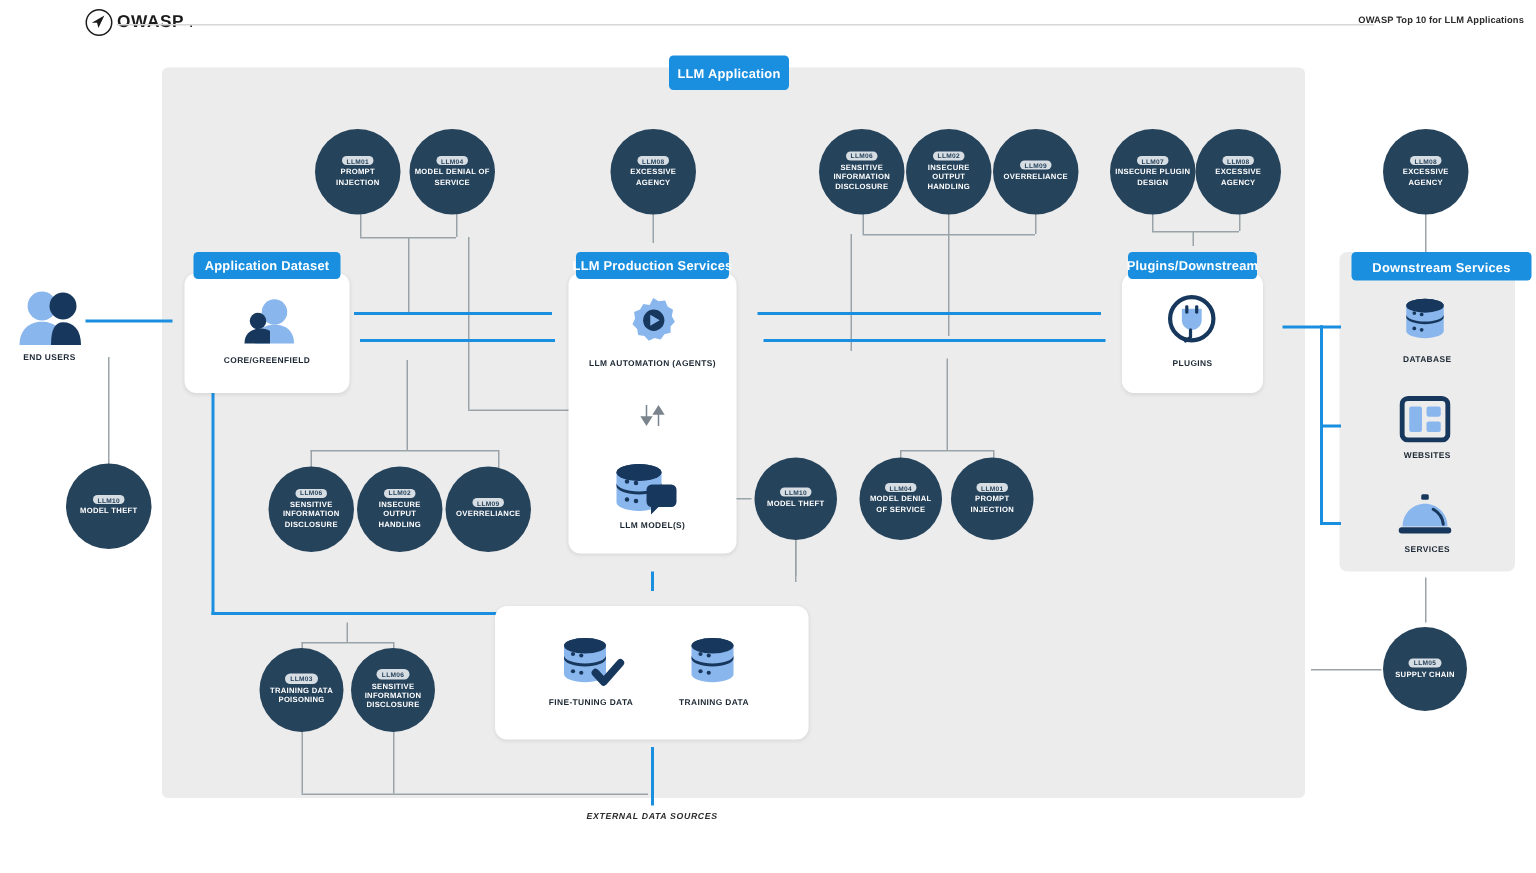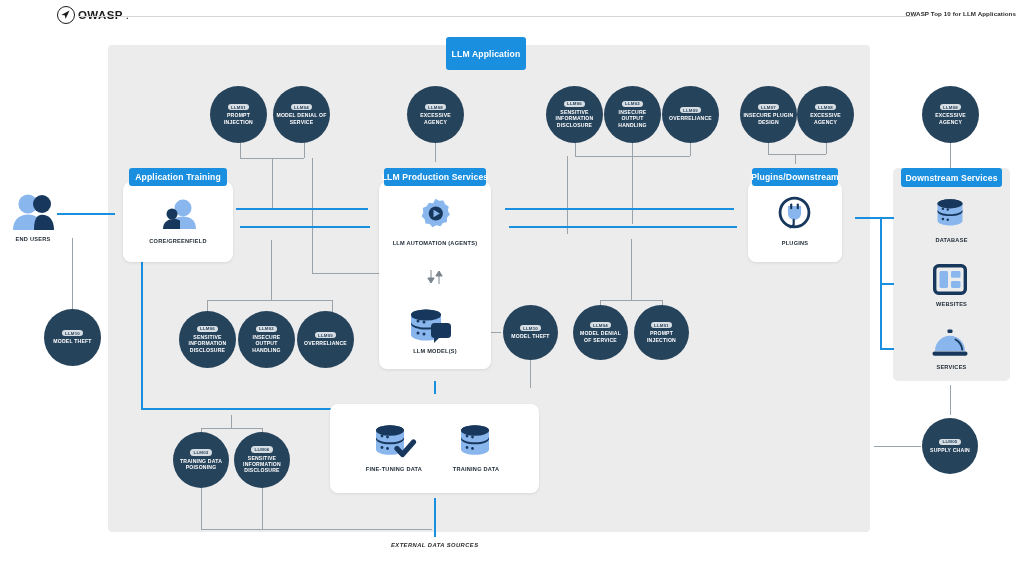--- a/index.html
+++ b/index.html
@@ -77,21 +77,21 @@
       <span class="owasp-word">OWASP</span>
       <span class="owasp-dot">.</span>
     </div>
     <div class="topline"></div>
     <div class="topright">OWASP Top 10 for LLM Applications</div>
   </div>
 
   <div class="bigbox"></div>
   <div class="downbox"></div>
 
-  <div class="chip" style="left:446px;top:37px;width:80px;height:33px;">LLM Application</div>
+  <div class="chip" style="left:446px;top:37px;width:80px;height:23px;">LLM Application</div>
 
   <div class="ln lnv" style="left:240px;top:142px;height:16px;"></div>
   <div class="ln lnh" style="left:240px;top:158px;width:64px;"></div>
   <div class="ln lnv" style="left:304px;top:142px;height:16px;"></div>
   <div class="ln lnv" style="left:272px;top:158px;height:51px;"></div>
   <svg class="arrowhead" style="left:268px;top:206px;" width="9" height="7" viewBox="0 0 9 7">
       <path d="M0 0 L9 0 L4.5 7 Z" fill="#9aa3aa"></path>
     </svg>
   <div class="ln lnv" style="left:312px;top:158px;height:115px;"></div>
   <div class="ln lnh" style="left:312px;top:273px;width:125px;"></div>
@@ -227,21 +227,21 @@
   <svg class="arrowhead" style="left:430px;top:376px;" width="10" height="8" viewBox="0 0 10 8">
       <path d="M5 0 L10 8 L0 8 Z" fill="#1a8fe0"></path>
     </svg>
 
   <div class="bl blv" style="left:434px;top:498px;height:39px;"></div>
   <svg class="arrowhead" style="left:430px;top:493px;" width="10" height="8" viewBox="0 0 10 8">
       <path d="M5 0 L10 8 L0 8 Z" fill="#1a8fe0"></path>
     </svg>
 
   <div class="panel" style="left:123px;top:182px;width:110px;height:80px;"></div>
-  <div class="chip" style="left:129px;top:168px;width:98px;height:18px;">Application Training</div>
+  <div class="chip" style="left:129px;top:168px;width:98px;height:18px;">Application Dataset</div>
   <div style="position:absolute;left:158px;top:198px;z-index:6;">
     <svg width="42" height="32" viewBox="0 0 42 32">
       <circle cx="25" cy="10" r="8.5" fill="#8ab6ee"></circle>
       <path d="M12 31 C12 22 18 18.5 25 18.5 C32 18.5 38 22 38 31 Z" fill="#8ab6ee"></path>
       <path d="M5 31 C5 24 10 21 16 21 C18.5 21 20.5 21.6 22 22.6 L22 31 Z" fill="#17385c"></path>
       <circle cx="14" cy="16" r="5.5" fill="#17385c"></circle>
     </svg>
   </div>
   <div class="cap" style="left:123px;top:238px;width:110px;">CORE/GREENFIELD</div>
 
@@ -312,21 +312,21 @@
       <ellipse cx="20" cy="6.5" rx="14" ry="5.2" fill="#17385c"></ellipse>
       <path d="M6 15 C6 17.9 12.3 20.3 20 20.3 C27.7 20.3 34 17.9 34 15 L34 13 C34 15.9 27.7 18.3 20 18.3 C12.3 18.3 6 15.9 6 13 Z" fill="#17385c"></path>
       <circle cx="12" cy="12" r="1.4" fill="#17385c"></circle>
         <circle cx="17.5" cy="13" r="1.4" fill="#17385c"></circle>
       <circle cx="12" cy="23.5" r="1.4" fill="#17385c"></circle>
         <circle cx="17.5" cy="24.5" r="1.4" fill="#17385c"></circle>
     </svg>
   </div>
   <div class="cap" style="left:423px;top:466px;width:106px;">TRAINING DATA</div>
 
-  <div class="chip" style="left:901px;top:168px;width:101px;height:19px;">Downstream Services</div>
+  <div class="chip" style="left:901px;top:168px;width:120px;height:19px;">Downstream Services</div>
   <div style="position:absolute;left:932px;top:198px;z-index:6;">
     <svg width="36" height="33" viewBox="0 0 40 37">
       <ellipse cx="20" cy="6.5" rx="14" ry="5.2" fill="#17385c"></ellipse>
       <path d="M6 6.5 L6 25.5 C6 28.4 12.3 30.8 20 30.8 C27.7 30.8 34 28.4 34 25.5 L34 6.5 Z" fill="#8ab6ee"></path>
       <ellipse cx="20" cy="6.5" rx="14" ry="5.2" fill="#17385c"></ellipse>
       <path d="M6 15 C6 17.9 12.3 20.3 20 20.3 C27.7 20.3 34 17.9 34 15 L34 13 C34 15.9 27.7 18.3 20 18.3 C12.3 18.3 6 15.9 6 13 Z" fill="#17385c"></path>
       <circle cx="12" cy="12" r="1.4" fill="#17385c"></circle>
         <circle cx="17.5" cy="13" r="1.4" fill="#17385c"></circle>
       <circle cx="12" cy="23.5" r="1.4" fill="#17385c"></circle>
         <circle cx="17.5" cy="24.5" r="1.4" fill="#17385c"></circle>

